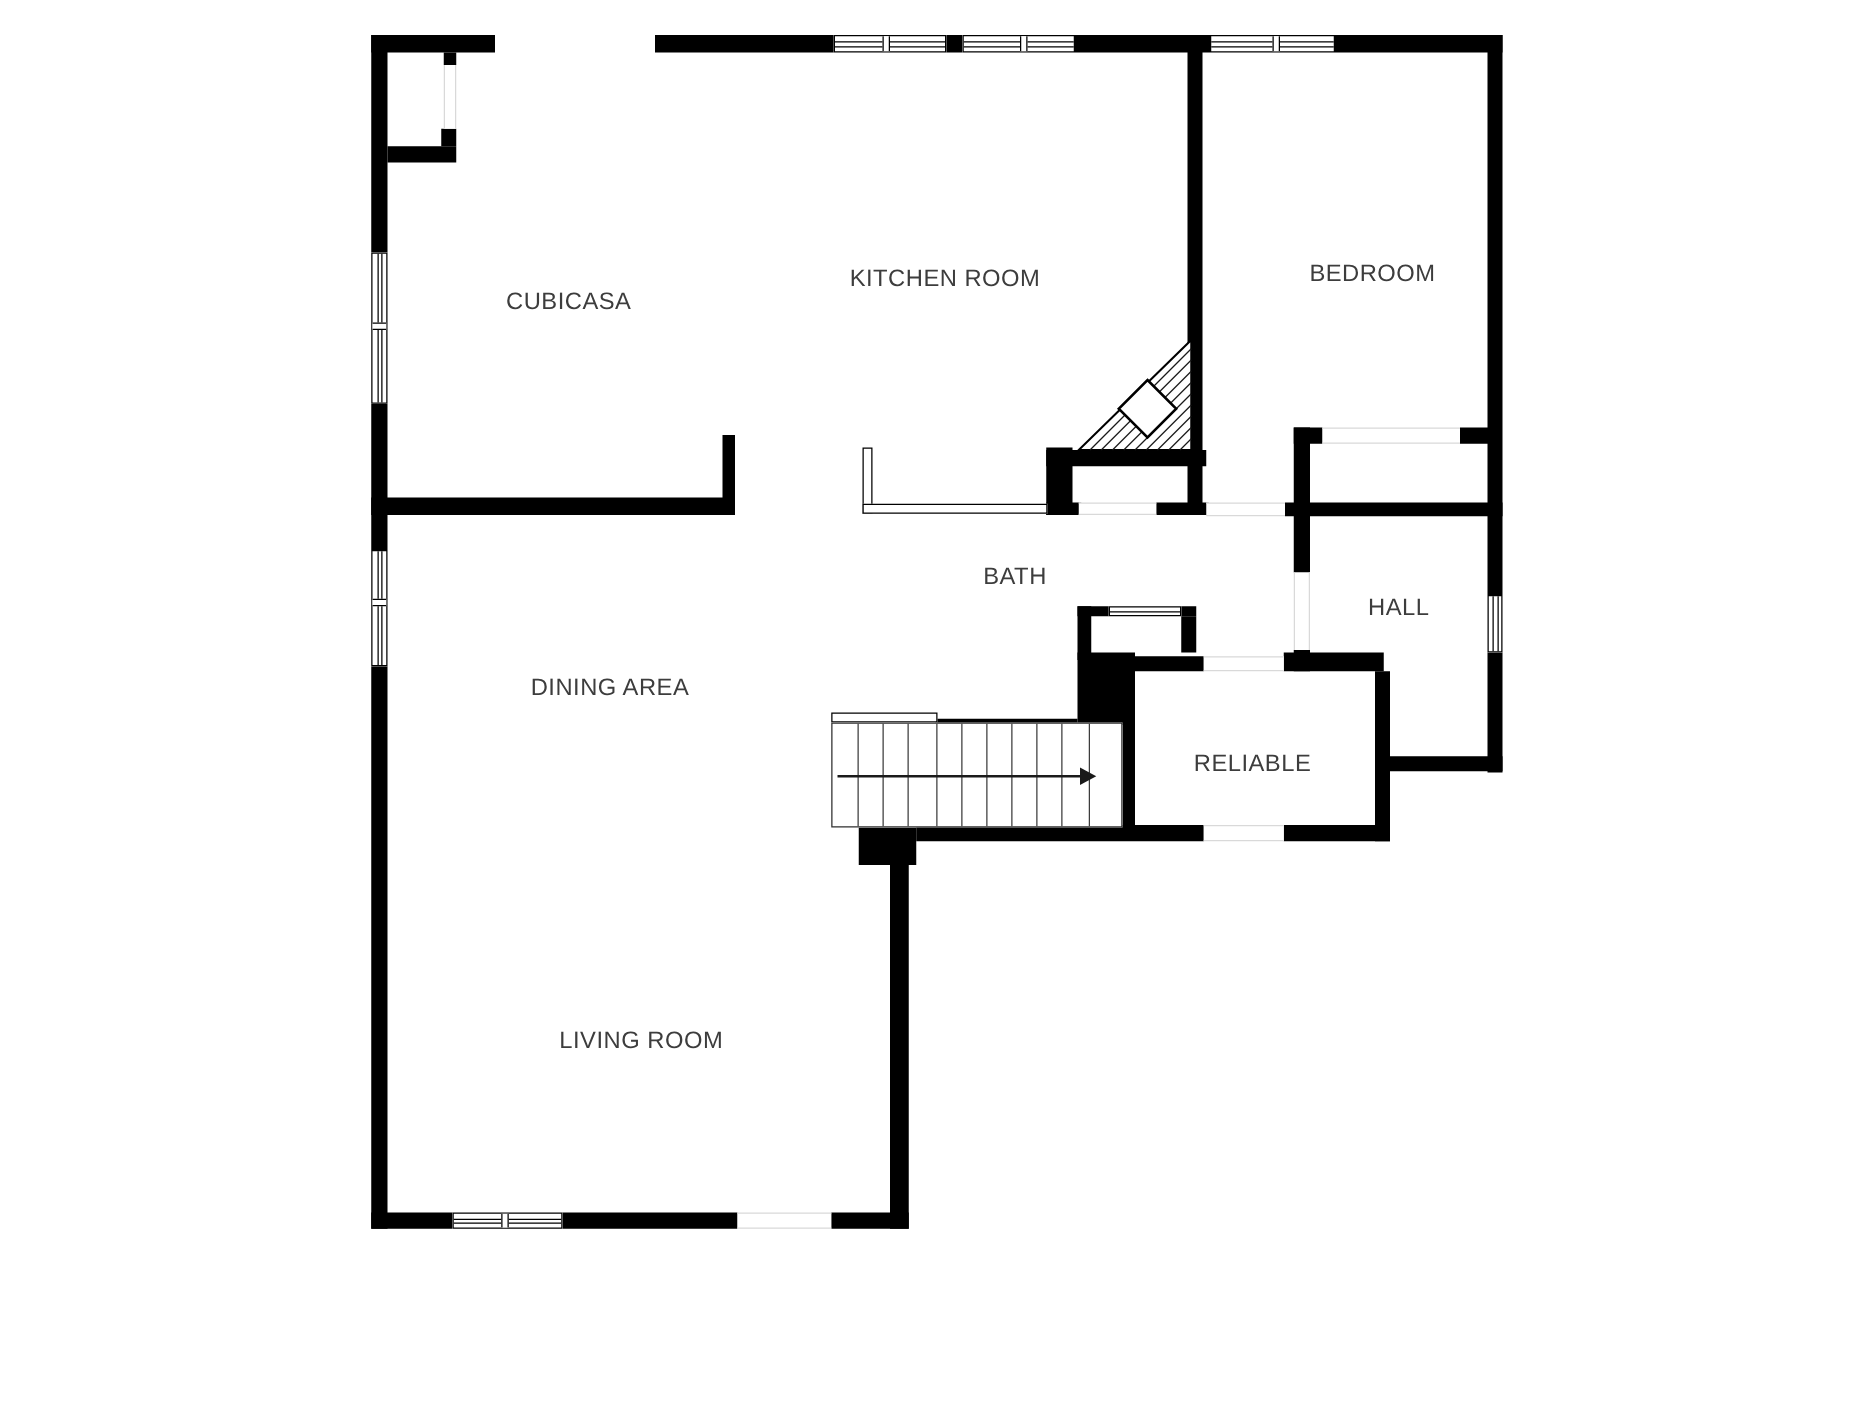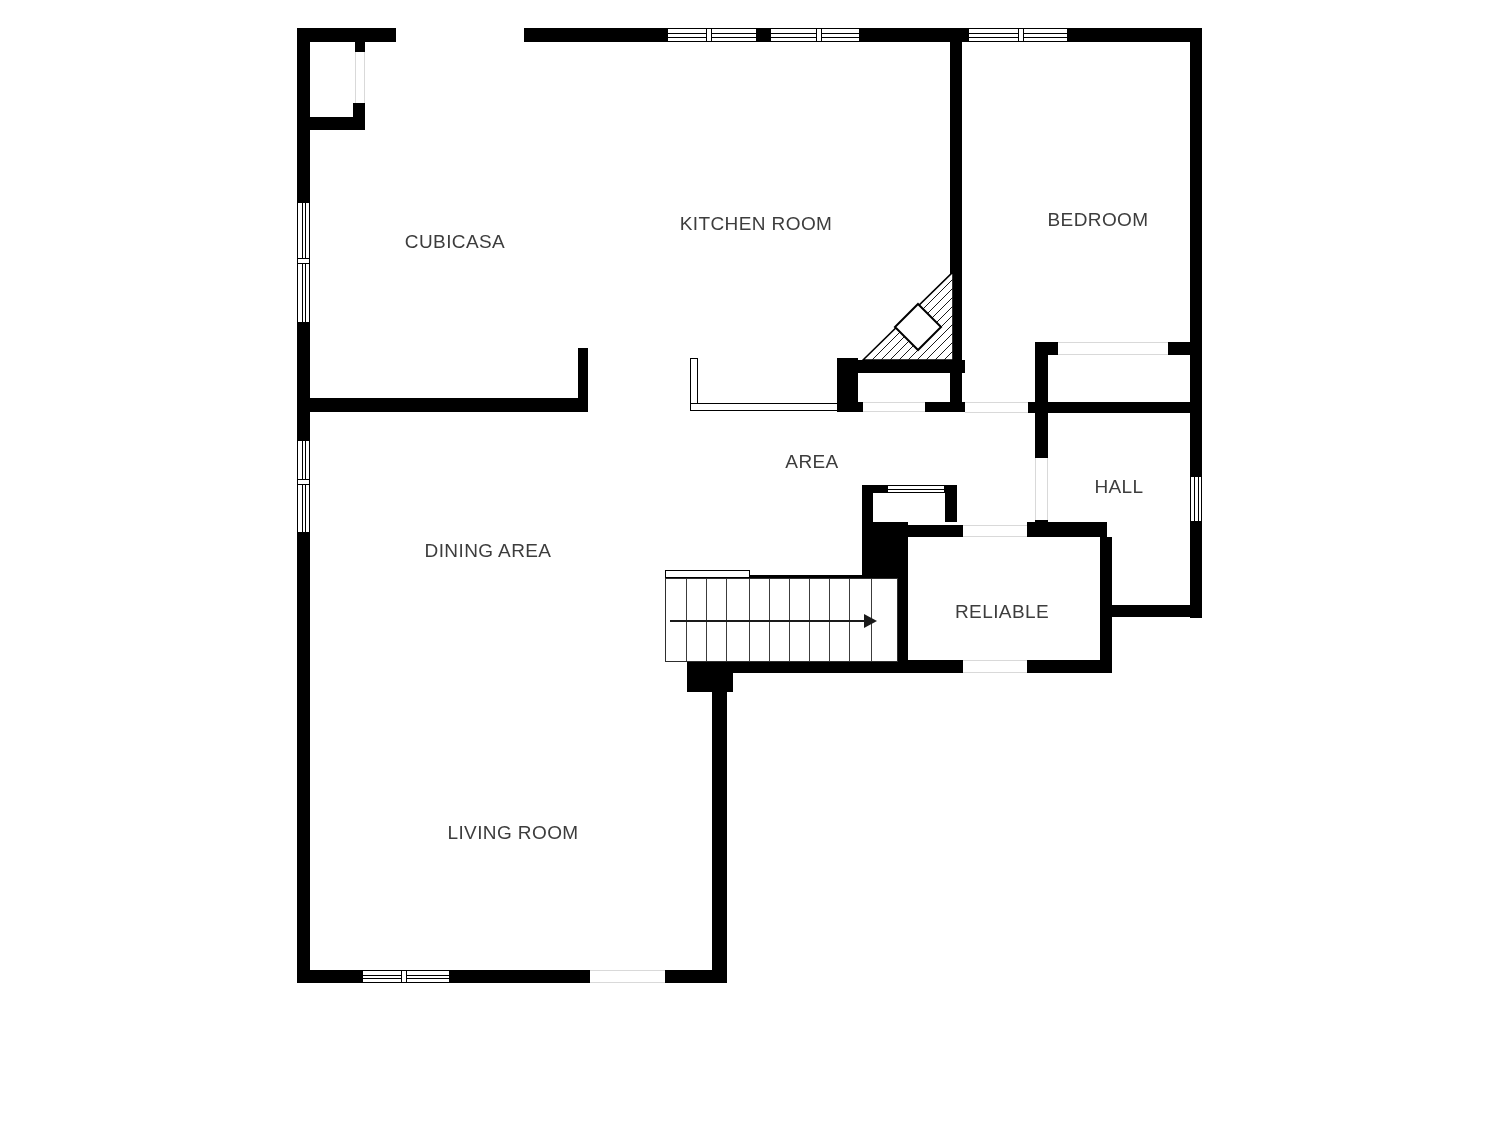--- a/index.html
+++ b/index.html
@@ -145,19 +145,19 @@
         <line x1="58" y1="100" x2="103" y2="55" stroke="#1a1a1a" stroke-width="1"></line>
         <line x1="67" y1="100" x2="103" y2="64" stroke="#1a1a1a" stroke-width="1"></line>
         <line x1="76" y1="100" x2="103" y2="73" stroke="#1a1a1a" stroke-width="1"></line>
         <line x1="85" y1="100" x2="103" y2="82" stroke="#1a1a1a" stroke-width="1"></line>
         <line x1="94" y1="100" x2="103" y2="91" stroke="#1a1a1a" stroke-width="1"></line>
         <polygon points="68,44 91,67 68,90 45,67" fill="#ffffff" stroke="#000000" stroke-width="2"></polygon>
       </svg>
       <div class="room-label" style="left: 455px; top: 242px;">CUBICASA</div>
       <div class="room-label" style="left: 756px; top: 224px;">KITCHEN ROOM</div>
       <div class="room-label" style="left: 1071px; top: 220px; margin-left: 27px;">BEDROOM</div>
-      <div class="room-label" style="left: 812px; top: 462px;">AREA</div>
+      <div class="room-label" style="left: 812px; top: 462px;">BATH</div>
       <div class="room-label" style="left: 1119px; top: 487px;">HALL</div>
       <div class="room-label" style="left: 488px; top: 551px;">DINING AREA</div>
       <div class="room-label" style="left: 1002px; top: 612px;">RELIABLE</div>
       <div class="room-label" style="left: 513px; top: 833px;">LIVING ROOM</div>
     </div>
 </div>
 
 </body></html>

